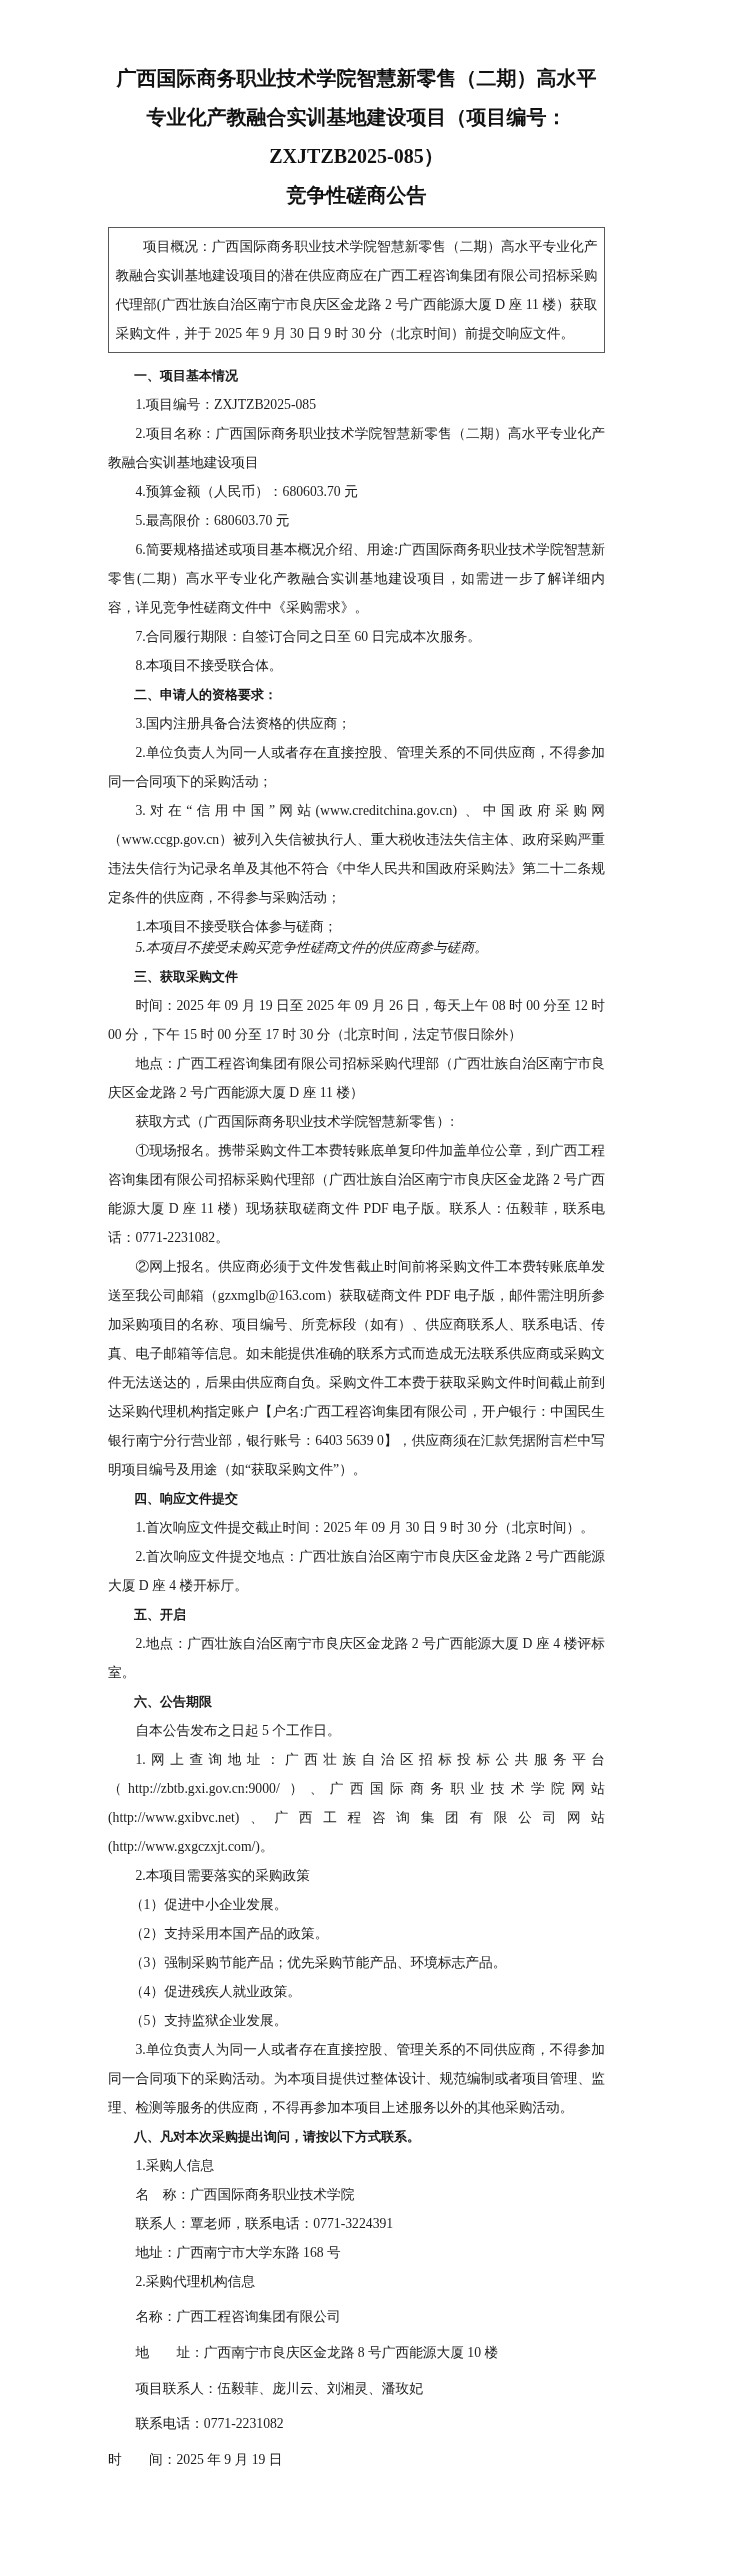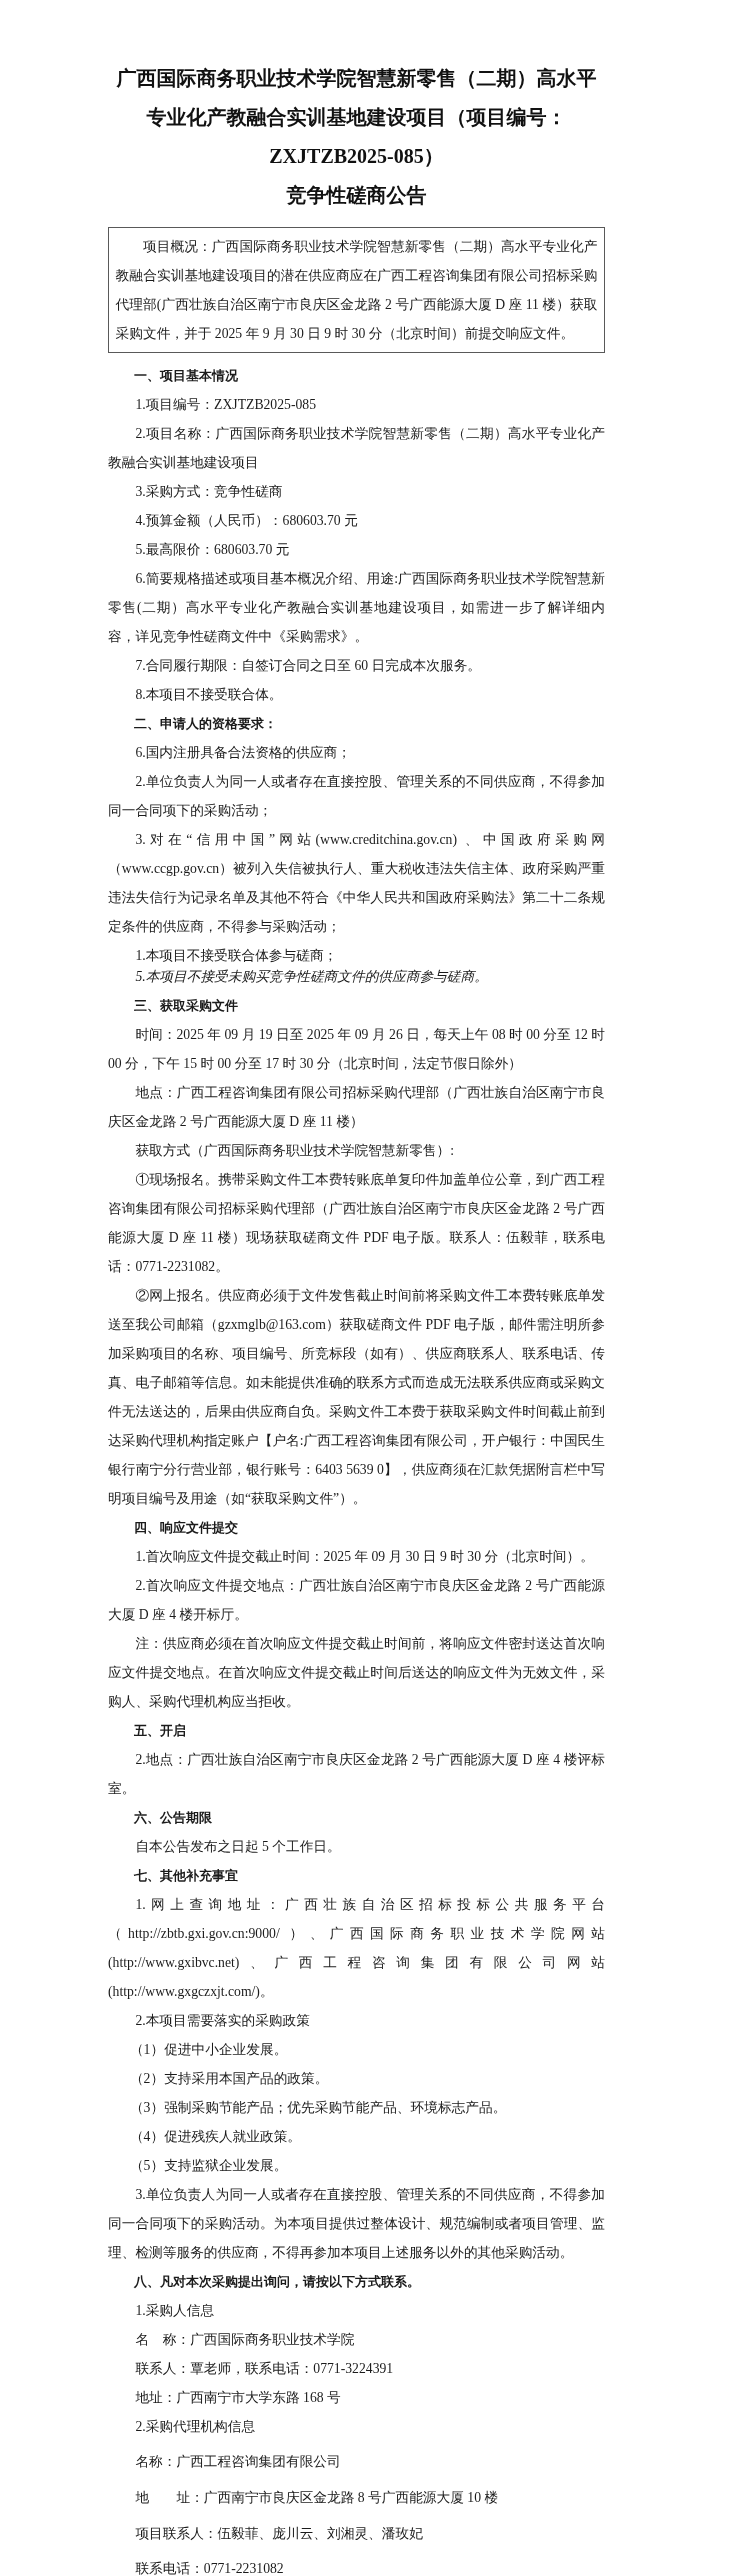--- a/index.html
+++ b/index.html
@@ -40,47 +40,44 @@
   </div>
 
   <div class="overview-box">
     <p>项目概况：广西国际商务职业技术学院智慧新零售（二期）高水平专业化产教融合实训基地建设项目的潜在供应商应在广西工程咨询集团有限公司招标采购代理部(广西壮族自治区南宁市良庆区金龙路 2 号广西能源大厦 D 座 11 楼）获取采购文件，并于 2025 年 9 月 30 日 9 时 30 分（北京时间）前提交响应文件。</p>
   </div>
 
   <div class="sections" id="sections">
       <h2 class="first">一、项目基本情况</h2>
       <p>1.项目编号：ZXJTZB2025-085</p>
       <p>2.项目名称：广西国际商务职业技术学院智慧新零售（二期）高水平专业化产教融合实训基地建设项目</p>
-      <p>3.采购方式：竞争性磋商</p>
       <p>4.预算金额（人民币）：680603.70 元</p>
       <p>5.最高限价：680603.70 元</p>
       <p>6.简要规格描述或项目基本概况介绍、用途:广西国际商务职业技术学院智慧新零售(二期）高水平专业化产教融合实训基地建设项目，如需进一步了解详细内容，详见竞争性磋商文件中《采购需求》。</p>
       <p>7.合同履行期限：自签订合同之日至 60 日完成本次服务。</p>
       <p>8.本项目不接受联合体。</p>
       <h2>二、申请人的资格要求：</h2>
-      <p>6.国内注册具备合法资格的供应商；</p>
+      <p>3.国内注册具备合法资格的供应商；</p>
       <p>2.单位负责人为同一人或者存在直接控股、管理关系的不同供应商，不得参加同一合同项下的采购活动；</p>
       <p>3.对在“信用中国”网站(www.creditchina.gov.cn) 、中国政府采购网（www.ccgp.gov.cn）被列入失信被执行人、重大税收违法失信主体、政府采购严重违法失信行为记录名单及其他不符合《中华人民共和国政府采购法》第二十二条规定条件的供应商，不得参与采购活动；</p>
       <p>1.本项目不接受联合体参与磋商；</p>
       <p class="tight">5.本项目不接受未购买竞争性磋商文件的供应商参与磋商。</p>
       <h2>三、获取采购文件</h2>
       <p>时间：2025 年 09 月 19 日至 2025 年 09 月 26 日，每天上午 08 时 00 分至 12 时 00 分，下午 15 时 00 分至 17 时 30 分（北京时间，法定节假日除外）</p>
       <p>地点：广西工程咨询集团有限公司招标采购代理部（广西壮族自治区南宁市良庆区金龙路 2 号广西能源大厦 D 座 11 楼）</p>
       <p>获取方式（广西国际商务职业技术学院智慧新零售）:</p>
       <p>①现场报名。携带采购文件工本费转账底单复印件加盖单位公章，到广西工程咨询集团有限公司招标采购代理部（广西壮族自治区南宁市良庆区金龙路 2 号广西能源大厦 D 座 11 楼）现场获取磋商文件 PDF 电子版。联系人：伍毅菲，联系电话：0771-2231082。</p>
       <p>②网上报名。供应商必须于文件发售截止时间前将采购文件工本费转账底单发送至我公司邮箱（gzxmglb@163.com）获取磋商文件 PDF 电子版，邮件需注明所参加采购项目的名称、项目编号、所竞标段（如有）、供应商联系人、联系电话、传真、电子邮箱等信息。如未能提供准确的联系方式而造成无法联系供应商或采购文件无法送达的，后果由供应商自负。采购文件工本费于获取采购文件时间截止前到达采购代理机构指定账户【户名:广西工程咨询集团有限公司，开户银行：中国民生银行南宁分行营业部，银行账号：6403 5639 0】，供应商须在汇款凭据附言栏中写明项目编号及用途（如“获取采购文件”）。</p>
       <h2>四、响应文件提交</h2>
       <p>1.首次响应文件提交截止时间：2025 年 09 月 30 日 9 时 30 分（北京时间）。</p>
       <p>2.首次响应文件提交地点：广西壮族自治区南宁市良庆区金龙路 2 号广西能源大厦 D 座 4 楼开标厅。</p>
-      <p>注：供应商必须在首次响应文件提交截止时间前，将响应文件密封送达首次响应文件提交地点。在首次响应文件提交截止时间后送达的响应文件为无效文件，采购人、采购代理机构应当拒收。</p>
       <h2>五、开启</h2>
       <p>2.地点：广西壮族自治区南宁市良庆区金龙路 2 号广西能源大厦 D 座 4 楼评标室。</p>
       <h2>六、公告期限</h2>
       <p>自本公告发布之日起 5 个工作日。</p>
-      <h2>七、其他补充事宜</h2>
       <p>1.网上查询地址：广西壮族自治区招标投标公共服务平台（http://zbtb.gxi.gov.cn:9000/ ）、广西国际商务职业技术学院网站(http://www.gxibvc.net)、广西工程咨询集团有限公司网站(http://www.gxgczxjt.com/)。</p>
       <p>2.本项目需要落实的采购政策</p>
       <p class="sub">（1）促进中小企业发展。</p>
       <p class="sub">（2）支持采用本国产品的政策。</p>
       <p class="sub">（3）强制采购节能产品；优先采购节能产品、环境标志产品。</p>
       <p class="sub">（4）促进残疾人就业政策。</p>
       <p class="sub">（5）支持监狱企业发展。</p>
       <p>3.单位负责人为同一人或者存在直接控股、管理关系的不同供应商，不得参加同一合同项下的采购活动。为本项目提供过整体设计、规范编制或者项目管理、监理、检测等服务的供应商，不得再参加本项目上述服务以外的其他采购活动。</p>
       <h2>八、凡对本次采购提出询问，请按以下方式联系。</h2>
       <p>1.采购人信息</p>

